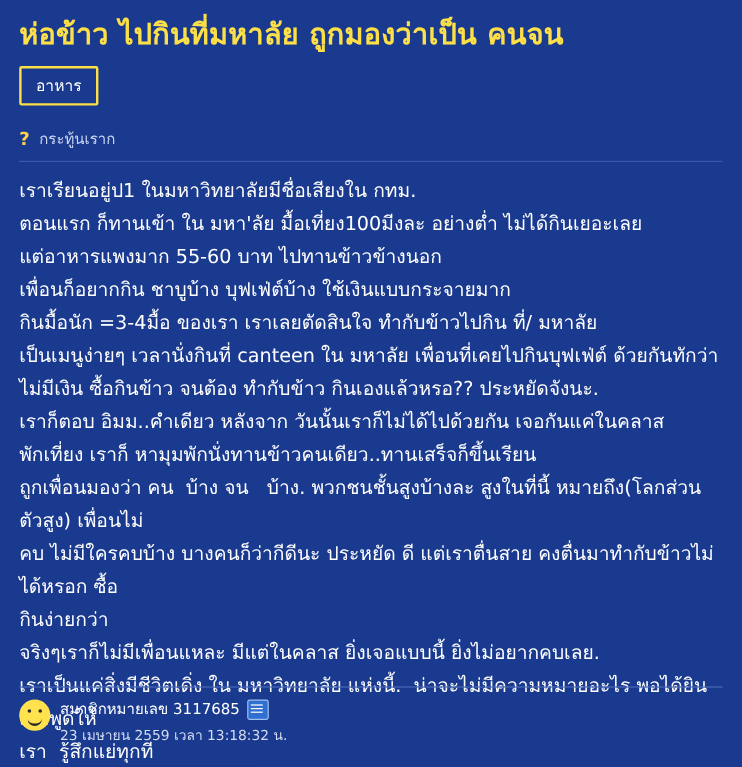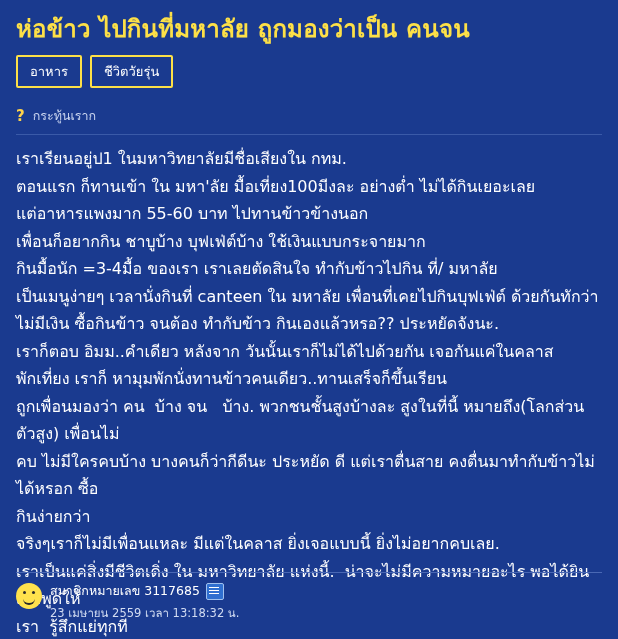--- a/index.html
+++ b/index.html
@@ -167,21 +167,20 @@
 </style>
 </head>
 <body>
 
 <div class="page">
 
   <div class="title">ห่อข้าว ไปกินที่มหาลัย ถูกมองว่าเป็น คนจน</div>
 
   <div class="tags">
     <div class="tag">อาหาร</div>
-    <div class="tag">ชีวิตวัยรุ่น</div>
   </div>
 
   <div class="qrow">
     <span class="qmark">?</span>
     <span class="qlabel">กระทู้นเราก</span>
   </div>
 
   <div class="divider"></div>
 
   <div class="body">

